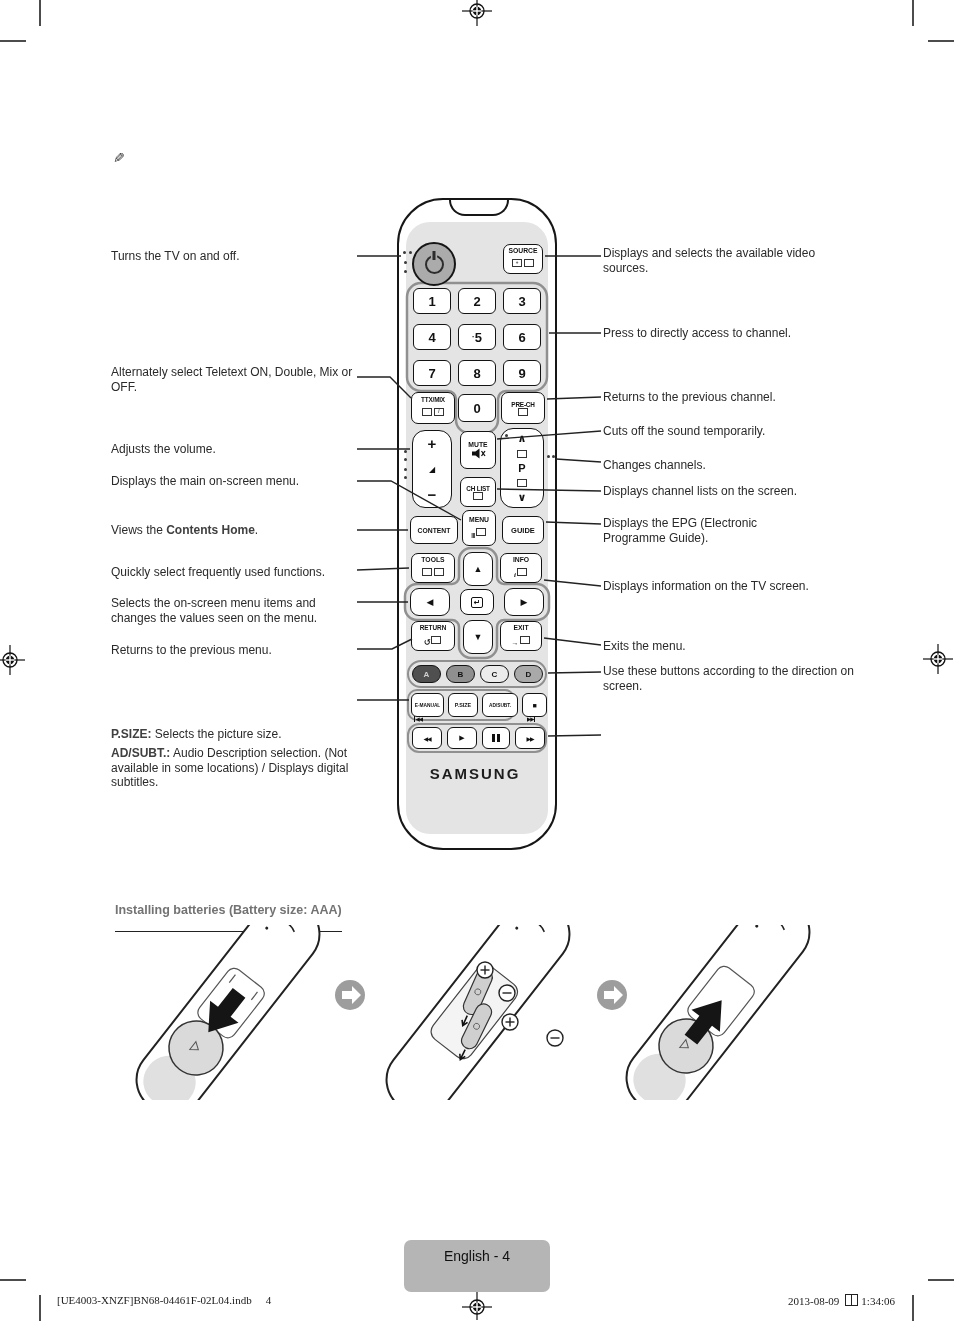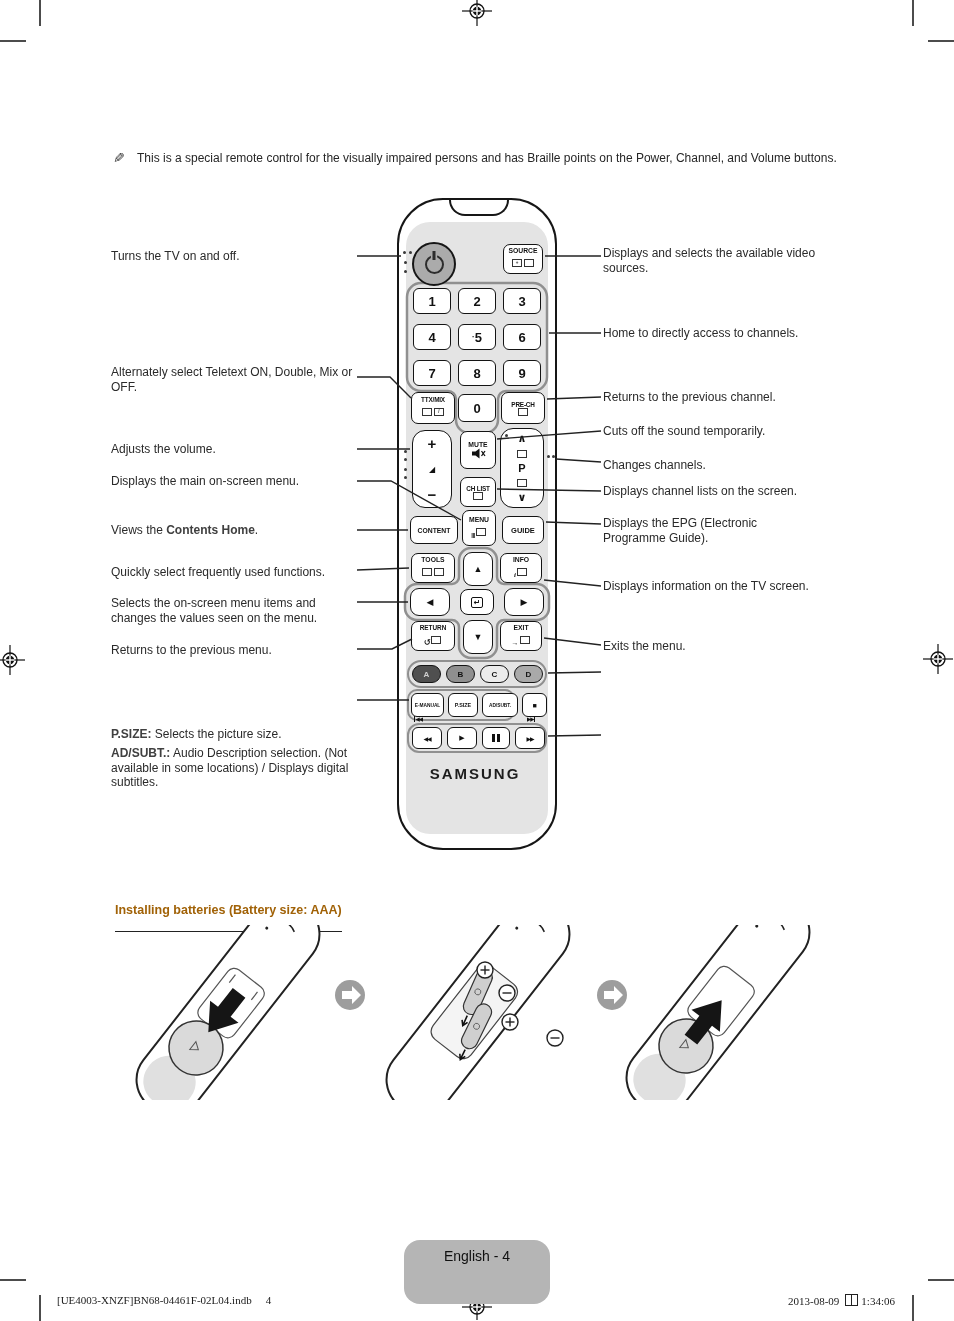--- a/index.html
+++ b/index.html
@@ -39,24 +39,24 @@
   .power-glyph{position:relative;width:15px;height:15px;border:2.6px solid #2d2d2d;border-radius:50%;}
   .power-glyph::after{content:"";position:absolute;left:50%;top:-6px;transform:translateX(-50%);
              width:3px;height:9px;background:#2d2d2d;box-shadow:0 0 0 1.6px #ababab;}
   .pausebar{display:inline-block;width:2.5px;height:8px;background:#111;margin:0 1.2px;}
   .skip{position:absolute;font-size:5.5px;color:#111;font-weight:bold;letter-spacing:-1px;}
   .skip.l{border-left:1.5px solid #111;padding-left:0.5px;}
   .skip.r{border-right:1.5px solid #111;padding-right:0.5px;}
   #samsung-logo{left:397px;top:765px;width:156px;text-align:center;font-size:15px;font-weight:bold;
                 letter-spacing:2px;color:#1c1c1c;transform:scaleY(0.92);}
   
-  #battery-heading{left:115px;top:903px;font-size:12.5px;font-weight:bold;color:#a16207;
+  #battery-heading{left:115px;top:903px;font-size:12.5px;font-weight:bold;color:#737373;
                    border-bottom:1.5px solid #222;padding-bottom:14px;}
   
-  #footer-badge{left:404px;top:1240px;width:146px;height:64px;background:#b5b5b5;border-radius:16px;
+  #footer-badge{left:404px;top:1240px;width:146px;height:52px;background:#b5b5b5;border-radius:7px;
                 text-align:center;font-size:14px;color:#101010;padding-top:8px;box-sizing:border-box;}
   .fineprint{font-family:"Liberation Serif","DejaVu Serif",serif;font-size:11px;color:#1a1a1a;}
   #footer-left{left:57px;top:1294px;}
   #footer-right{left:788px;top:1294px;}
   .kbox{display:inline-block;width:11px;height:10px;border:1px solid #222;margin:0 3px -1px 6px;
         background:linear-gradient(90deg,transparent 46%,#222 46%,#222 56%,transparent 56%);}
   svg{display:block;}
   .overlay{position:absolute;left:0;top:0;pointer-events:none;}
 </style>
 </head>
@@ -108,42 +108,42 @@
           <circle r="7" fill="none" stroke="#111" stroke-width="1.3"></circle>
           <circle r="4.2" fill="#111"></circle>
           <line x1="-4.5" y1="0" x2="4.5" y2="0" stroke="#fff" stroke-width="1.4"></line>
           <line x1="0" y1="-4.5" x2="0" y2="4.5" stroke="#fff" stroke-width="1.4"></line>
         </g>
     </g>
   </svg>
 
 
   <div class="abs" id="note-icon">✎</div>
-  <div class="abs" id="note-text">This is a special remote control for the visually impaired persons and has Braille points on the Power, Channel, and Volume buttons.</div>
 
   <div class="abs lbl left" style="top:249px">Turns the TV on and off.</div>
   <div class="abs lbl left" style="top:365px">Alternately select Teletext ON, Double, Mix or OFF.</div>
   <div class="abs lbl left" style="top:442px">Adjusts the volume.</div>
   <div class="abs lbl left" style="top:474px">Displays the main on-screen menu.</div>
   <div class="abs lbl left" style="top:523px"><span>Views the </span><b>Contents Home</b><span>.</span></div>
   <div class="abs lbl left" style="top:565px">Quickly select frequently used functions.</div>
   <div class="abs lbl left" style="top:596px">Selects the on-screen menu items and changes the values seen on the menu.</div>
   <div class="abs lbl left" style="top:643px">Returns to the previous menu.</div>
   <div class="abs lbl left" style="top:727px"><b>P.SIZE:</b><span> Selects the picture size.</span></div>
   <div class="abs lbl left" style="top:746px;width:244px"><b>AD/SUBT.:</b><span> Audio Description selection. (Not available in some locations) / Displays digital subtitles.</span></div>
 
   <div class="abs lbl rightcol" style="top:246px">Displays and selects the available video sources.</div>
-  <div class="abs lbl rightcol" style="top:326px">Home to directly access to channels.</div>
+  <div class="abs lbl rightcol" style="top:326px">Press to directly access to channel.</div>
   <div class="abs lbl rightcol" style="top:390px">Returns to the previous channel.</div>
   <div class="abs lbl rightcol" style="top:424px">Cuts off the sound temporarily.</div>
   <div class="abs lbl rightcol" style="top:458px">Changes channels.</div>
   <div class="abs lbl rightcol" style="top:484px">Displays channel lists on the screen.</div>
   <div class="abs lbl rightcol" style="top:516px;width:220px">Displays the EPG (Electronic Programme Guide).</div>
   <div class="abs lbl rightcol" style="top:579px">Displays information on the TV screen.</div>
   <div class="abs lbl rightcol" style="top:639px">Exits the menu.</div>
+  <div class="abs lbl rightcol" style="top:664px">Use these buttons according to the direction on screen.</div>
 
   <div class="abs" id="remote-body"></div>
   <div class="abs" id="remote-panel"></div>
   <div class="abs" id="remote-notch"></div>
 
   <svg class="overlay" width="954" height="1321">
     <path d="M 407,297 A 14,14 0 0 1 421,283 L 533,283 A 14,14 0 0 1 547,297 L 547,377 A 14,14 0 0 1 533,391 L 506,391 A 8,8 0 0 0 498,399 L 498,420 A 13,13 0 0 1 485,433 L 469,433 A 13,13 0 0 1 456,420 L 456,399 A 8,8 0 0 0 448,391 L 421,391 A 14,14 0 0 1 407,377 Z" fill="none" stroke="#909090" stroke-width="2.5"></path>
     <path d="M 459,560 A 12,12 0 0 1 471,548 L 485,548 A 12,12 0 0 1 497,560 L 497,577 A 7,7 0 0 0 504,584 L 537,584 A 12,12 0 0 1 549,596 L 549,608 A 12,12 0 0 1 537,620 L 504,620 A 7,7 0 0 0 497,627 L 497,646 A 12,12 0 0 1 485,658 L 471,658 A 12,12 0 0 1 459,646 L 459,627 A 7,7 0 0 0 452,620 L 417,620 A 12,12 0 0 1 405,608 L 405,596 A 12,12 0 0 1 417,584 L 452,584 A 7,7 0 0 0 459,577 Z" fill="none" stroke="#909090" stroke-width="2.5"></path>
   </svg>
   <div class="grp" style="left:407px;top:660px;width:140px;height:28px;border-radius:14px"></div>

